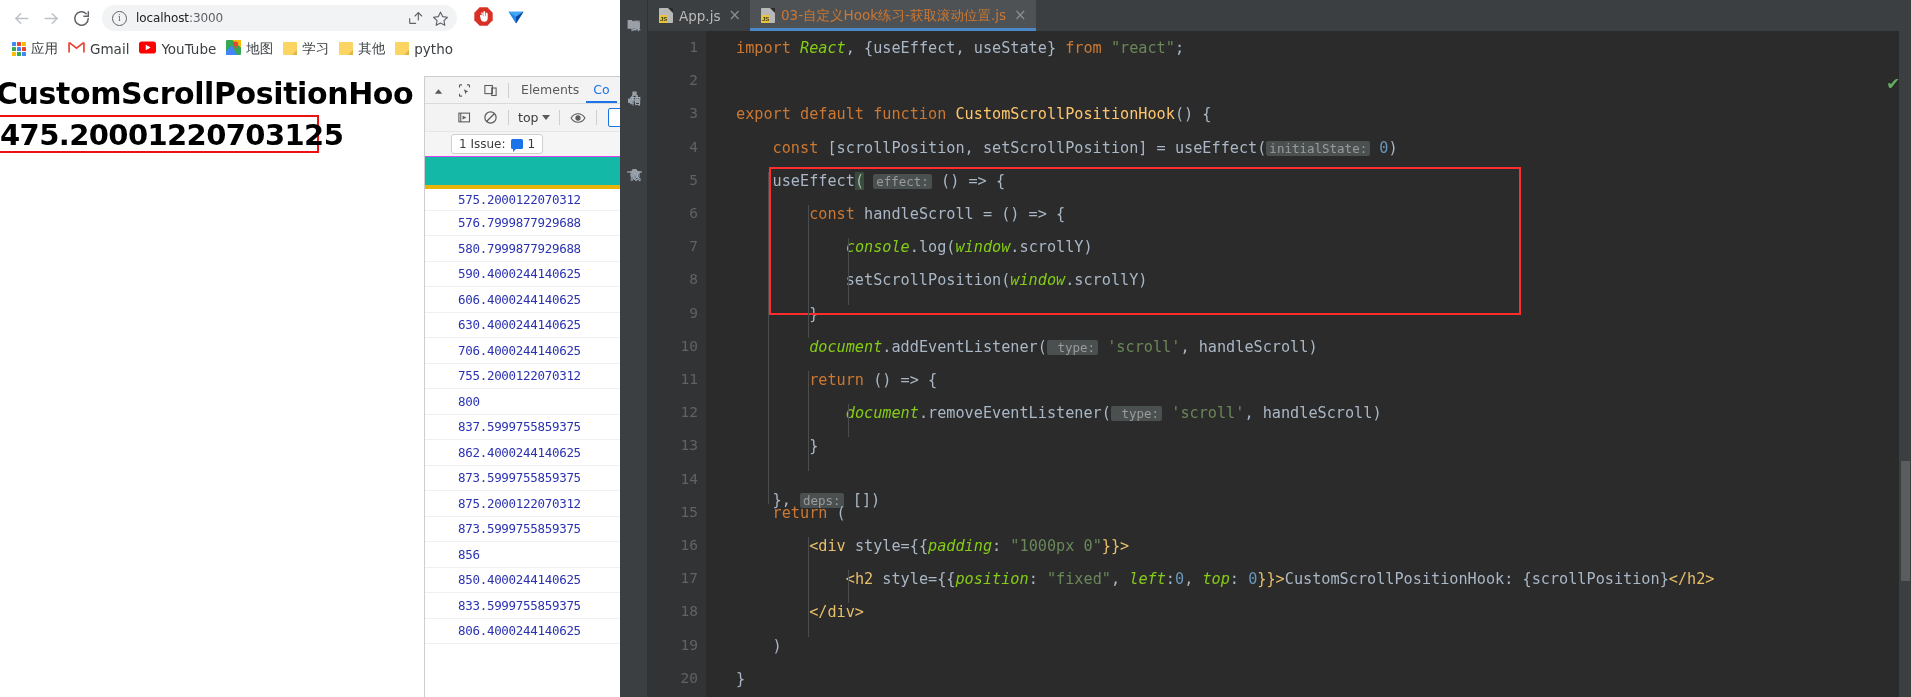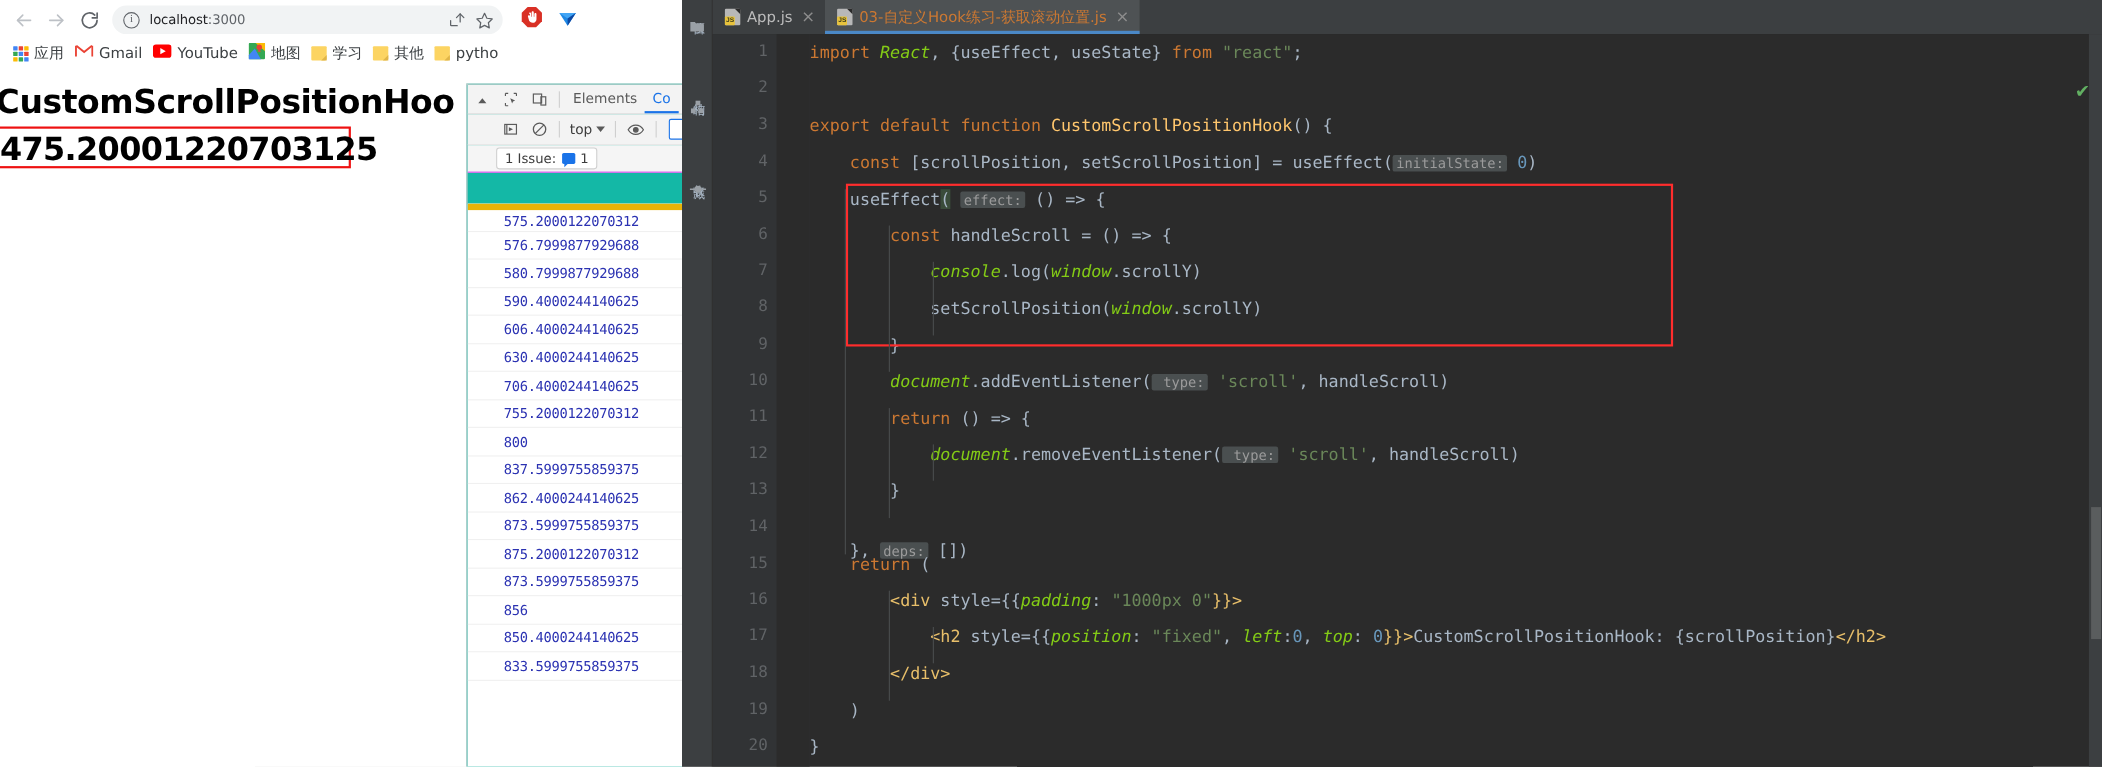--- a/index.html
+++ b/index.html
@@ -200,21 +200,21 @@
   .log-row {
     height: 25.5px;
     border-bottom: 1px solid #f0f0f0;
     display: flex; align-items: center;
     padding-left: 33px;
     font-family: "DejaVu Sans Mono", monospace;
     font-size: 12.5px;
     color: #2b32b2;
     letter-spacing: -0.3px;
   }
-  .log-row.first { border-top: 6px solid #eab308; }
+  .log-row.first { border-top: 4px solid #eab308; }
   .dt-scroll-v {
     position: absolute; right: 0; top: 108px;
     width: 5px; bottom: 0; background: transparent;
   }
   .dt-scroll-v i { position:absolute; left:0; top:0; width:5px; height:100px; background:#cfcfcf; border-radius:3px;}
   .browser-scroll {
     position: absolute; right: 0; top: 62px; width: 10px; bottom: 0;
     background: #ffffff;
   }
   .browser-scroll i { position: absolute; left:2px; top:195px; width: 7px; height: 215px; background: #c5c5c5; border-radius: 4px; }
@@ -550,20 +550,21 @@
           <div class="log-row">755.2000122070312</div>
           <div class="log-row">800</div>
           <div class="log-row">837.5999755859375</div>
           <div class="log-row">862.4000244140625</div>
           <div class="log-row">873.5999755859375</div>
           <div class="log-row">875.2000122070312</div>
           <div class="log-row">873.5999755859375</div>
           <div class="log-row">856</div>
           <div class="log-row">850.4000244140625</div>
           <div class="log-row">833.5999755859375</div>
+          <div class="log-row">806.4000244140625</div>
         </div>
       <div class="dt-scroll-v">
           <i style="top:170px"></i>
         </div>
     </div>
   </div>
 
   <div id="ide">
 
     <div class="ide-activitybar">

